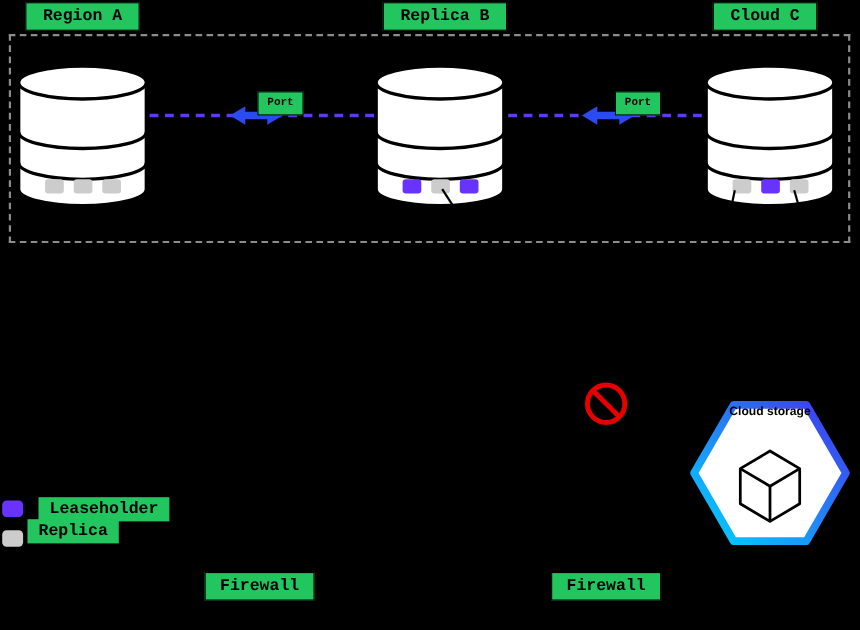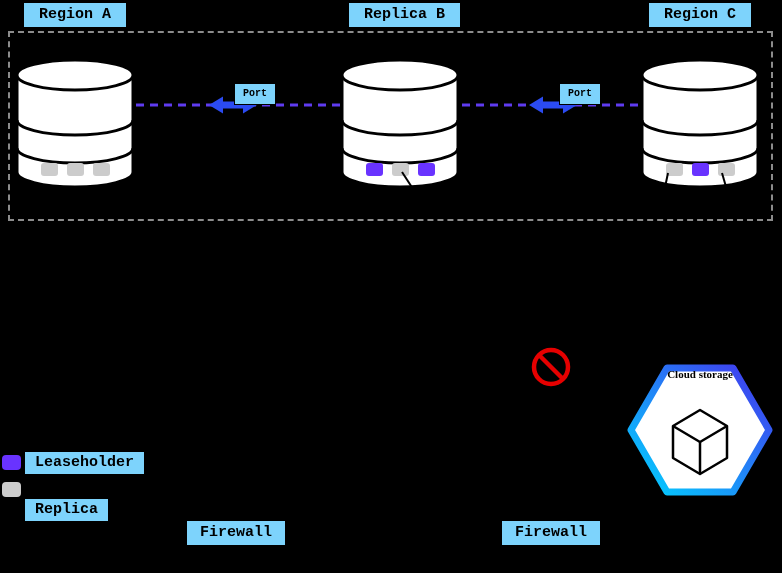--- a/index.html
+++ b/index.html
@@ -7,21 +7,21 @@
     position: relative;
     width: 782px;
     height: 573px;
     background: #000;
     overflow: hidden;
     font-family: "Liberation Mono", "DejaVu Sans Mono", monospace;
   }
   .abs { position: absolute; }
   .label-box {
     position: absolute;
-    background: #7dd3fc;
+    background: #22c55e;
     color: #000000;
     border: 1px solid #000000;
     font-weight: bold;
     font-size: 15px;
     line-height: 18px;
     white-space: nowrap;
   }
   .region-label { padding: 3px 15px; }
   .port-label   { padding: 1px 8px; font-size: 10px; }
   .firewall-label { padding: 3px 13px; }
@@ -47,21 +47,21 @@
     left: 2px;
     width: 19px; height: 15px;
     border-radius: 4px;
   }
   .overlay { position: absolute; left: 0; top: 0; pointer-events: none; }
   .cloud-text {
     position: absolute;
     left: 661px; top: 368px;
     width: 78px;
     text-align: center;
-    font-family: Liberation Serif, serif;
+    font-family: Liberation Sans, sans-serif;
     font-weight: bold;
     font-size: 11px;
     line-height: 13px;
     color: #000;
   }
 </style>
 </head>
 <body>
 
 <div class="canvas">
@@ -114,21 +114,21 @@
     <path d="M668 173 L663 197" stroke="#000" stroke-width="2"></path>
     <path d="M722 173 L729 197" stroke="#000" stroke-width="2"></path>
     <g>
       <circle cx="551" cy="367" r="17" fill="none" style="stroke:var(--prohibited)" stroke-width="4.5"></circle>
       <line x1="539.5" y1="355.5" x2="562.5" y2="378.5" style="stroke:var(--prohibited)" stroke-width="4.5"></line>
     </g>
   </svg>
 
   <div class="label-box region-label" style="left:23px; top:2px">Region A</div>
   <div class="label-box region-label" style="left:348px; top:2px">Replica B</div>
-  <div class="label-box region-label" style="left:648px; top:2px">Region C</div>
+  <div class="label-box region-label" style="left:648px; top:2px">Cloud C</div>
 
   <div class="label-box port-label" style="left:234px; top:83px">Port</div>
   <div class="label-box port-label" style="left:559px; top:83px">Port</div>
 
   <svg class="abs" style="left:626px; top:356px" width="148" height="148" viewBox="0 0 148 148">
     <defs>
       <linearGradient id="hexg" x1="0" y1="1" x2="1" y2="0">
         <stop offset="0" style="stop-color:var(--hex-gradient-start)"></stop>
         <stop offset="1" style="stop-color:var(--hex-gradient-end)"></stop>
       </linearGradient>
@@ -136,20 +136,20 @@
     <polygon points="5,74 41,12 107,12 143,74 107,136 41,136" fill="#ffffff" stroke="url(#hexg)" stroke-width="7" stroke-linejoin="round"></polygon>
     <g fill="none" stroke="#000" stroke-width="2.5" stroke-linejoin="round">
       <polygon points="74,54 101,70 101,102 74,118 47,102 47,70"></polygon>
       <path d="M47 70 L74 86 L101 70"></path>
       <path d="M74 86 L74 118"></path>
     </g>
   </svg>
   <div class="cloud-text">Cloud storage</div>
 
   <span class="legend-swatch" style="top: 455px; background-color: rgb(105, 51, 255);"></span>
-  <div class="label-box legend-label" style="left:25px; top:452px">Leaseholder</div>
+  <div class="label-box legend-label" style="left:35px; top:452px">Leaseholder</div>
   <span class="legend-swatch" style="top: 482px; background-color: rgb(204, 204, 204);"></span>
-  <div class="label-box legend-label" style="left:25px; top:499px">Replica</div>
+  <div class="label-box legend-label" style="left:25px; top:472px">Replica</div>
 
   <div class="label-box firewall-label" style="left:186px; top:520px">Firewall</div>
   <div class="label-box firewall-label" style="left:501px; top:520px">Firewall</div>
 
 </div>
 
 </body></html>

